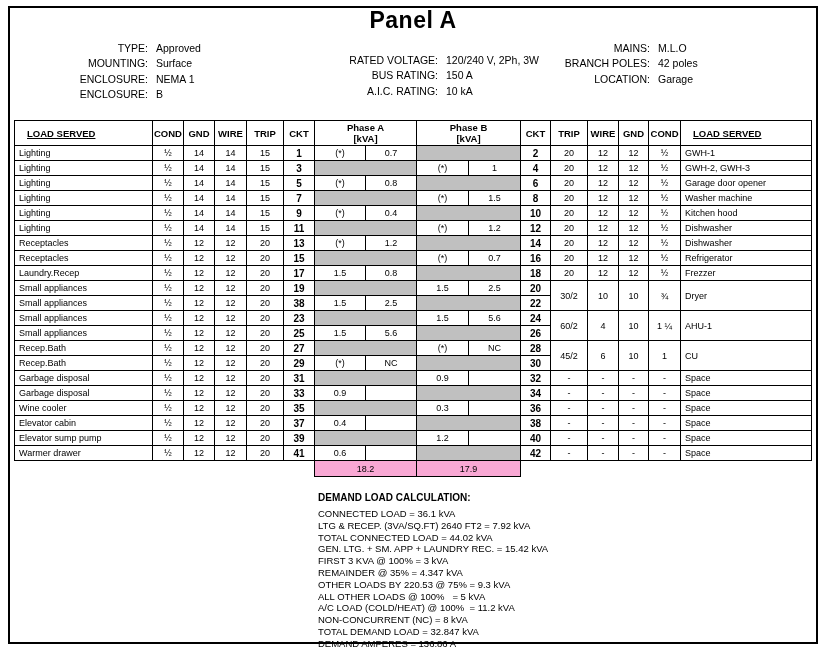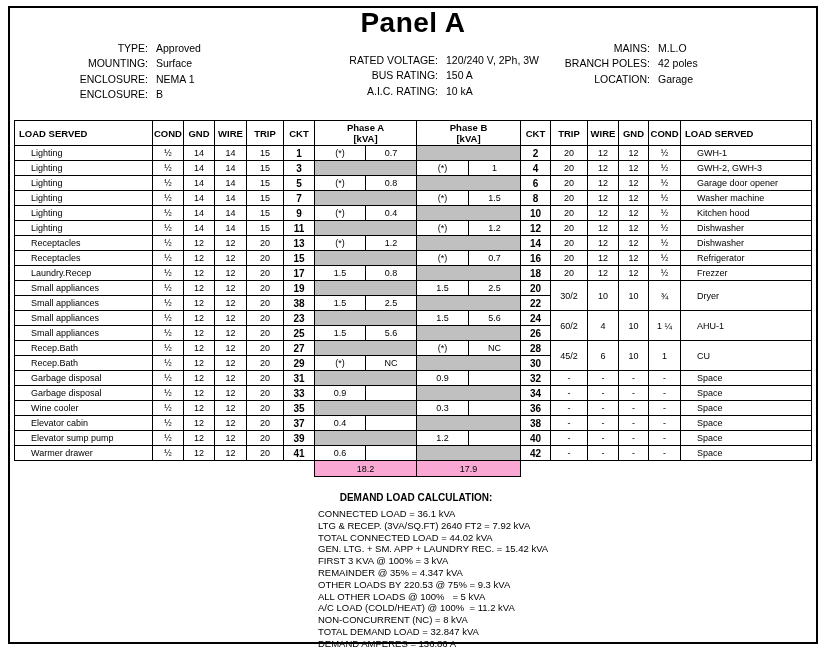--- a/index.html
+++ b/index.html
@@ -1,37 +1,37 @@
 <!DOCTYPE html>
 <html><head>
 <meta charset="utf-8">
 <style>
   html,body{margin:0;padding:0;background:#fff;}
   body{width:826px;height:657px;position:relative;font-family:"Liberation Sans",sans-serif;color:#000;overflow:hidden;}
   .sheet{position:absolute;left:8px;top:6px;width:806px;height:634px;border:2px solid #000;}
-  .title{position:absolute;left:0;top:7px;width:826px;text-align:center;font-size:28px;font-weight:bold;letter-spacing:0.5px;}
+  .title{position:absolute;left:0;top:7px;width:826px;text-align:center;font-size:23px;font-weight:bold;letter-spacing:0.5px;}
   .info-block{position:absolute;display:grid;grid-column-gap:8px;font-size:10.5px;line-height:15.4px;}
   .info-block .lbl{text-align:right;white-space:nowrap;}
   .info-block .val{text-align:left;white-space:nowrap;}
   .info-left{left:30px;top:41px;grid-template-columns:118px auto;}
   .info-center{left:272px;top:41px;grid-template-columns:166px auto;margin-top:12px;}
   .info-right{left:500px;top:41px;grid-template-columns:150px auto;}
   table.panel{position:absolute;left:14px;top:120px;width:798px;border-collapse:collapse;table-layout:fixed;}
   table.panel td,table.panel th{border:1px solid #000;padding:0;font-size:9px;font-weight:normal;text-align:center;vertical-align:middle;overflow:hidden;white-space:nowrap;}
   table.panel thead th{font-weight:bold;font-size:9.5px;height:24px;}
-  table.panel thead th.load{text-align:left;padding-left:4px;}
+  table.panel thead th.load{text-align:left;padding-left:12px;text-decoration:underline;}
   table.panel tbody td{height:14px;}
-  table.panel td.load{text-align:left;padding-left:16px;}
+  table.panel td.load{text-align:left;padding-left:4px;}
   table.panel td.ckt{font-weight:bold;font-size:10px;}
   table.panel td.gray{background:#c0c0c0;}
   table.panel td.nob{border:none;}
   table.panel tfoot td.total{height:15px;background:#f9a8d4;}
   .phasehead div{line-height:11px;}
   .demand{position:absolute;left:318px;top:492px;width:300px;}
-  .demand .head{width:196px;text-align:center;font-weight:bold;font-size:10px;margin-bottom:5px;}
+  .demand .head{width:196px;font-weight:bold;font-size:10px;margin-bottom:5px;}
   .demand .line{font-size:9.5px;line-height:11.8px;white-space:pre;}
 </style>
 </head>
 <body>
 
 <div class="sheet"></div>
 
 <div class="title">Panel A</div>
 
 <div class="info-block info-left" id="info-left">

